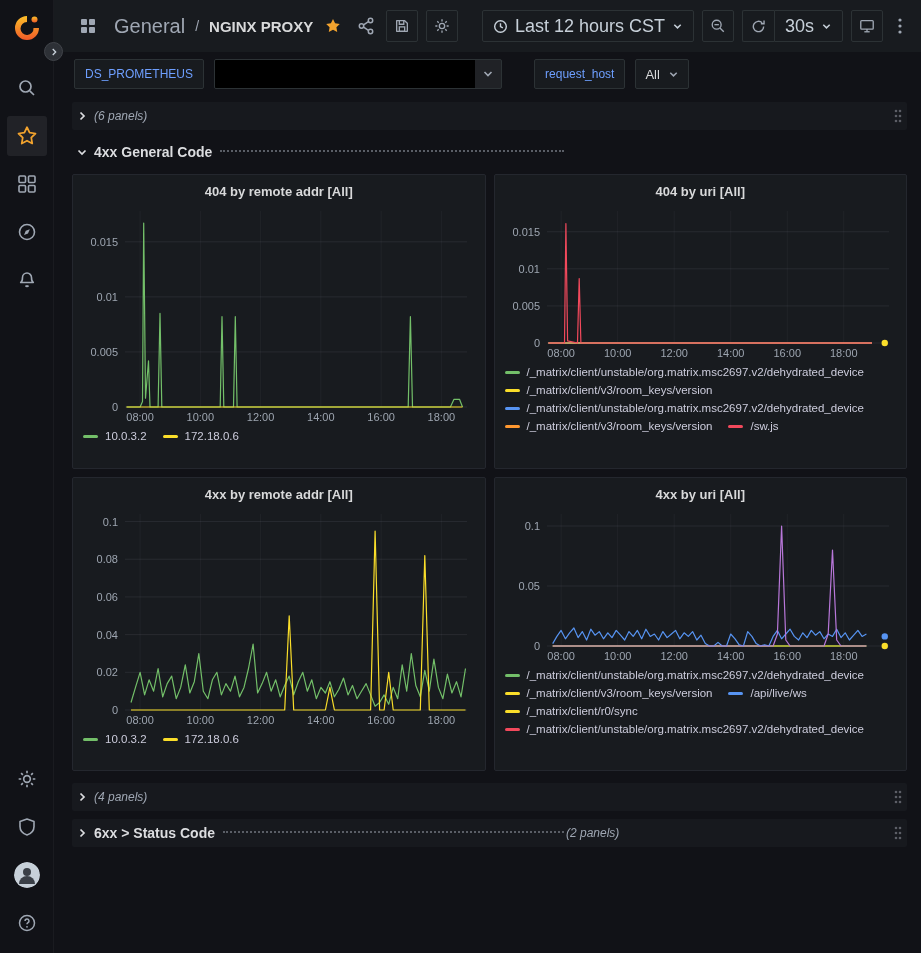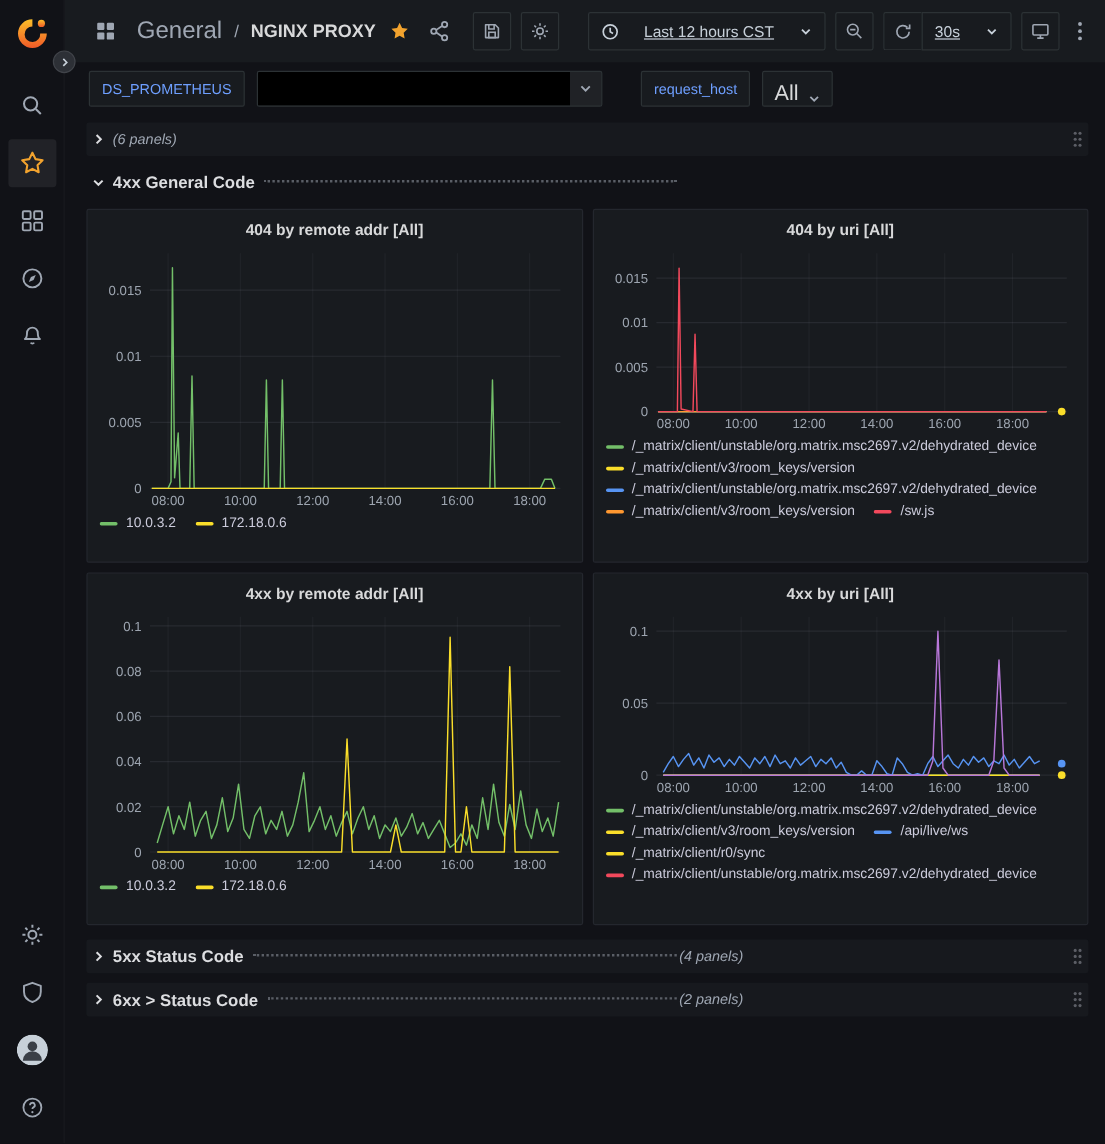--- a/index.html
+++ b/index.html
@@ -38,21 +38,21 @@
   .crumb-sec{color:var(--muted);font-size:20px;margin-left:10px;}
   .crumb-sep{color:var(--muted);font-size:14px;margin:0 2px;}
   .crumb-title{color:var(--text);font-size:15px;font-weight:600;}
   .nav-right{margin-left:auto;display:flex;align-items:center;gap:8px;}
   .btn-sq,.btn-txt{
     height:32px;border:1px solid var(--border2);border-radius:2px;
     background:transparent;display:flex;align-items:center;justify-content:center;
     cursor:pointer;color:#c7d0d9;
   }
   .btn-sq{width:32px;}
-  .btn-txt{padding:0 10px;gap:21px;font-size:13px;text-decoration:underline;}
+  .btn-txt{padding:0 10px;gap:7px;font-size:18px;}
   .split{display:flex;}
   .split .btn-sq{border-right:none;border-radius:2px 0 0 2px;}
   .split .btn-txt{border-radius:0 2px 2px 0;}
   .kebab{width:18px;height:32px;display:flex;align-items:center;justify-content:center;cursor:pointer;}
   .gap16{width:8px;}
   .expand-arrow{
     position:absolute;left:-10px;top:42px;width:19px;height:19px;border-radius:50%;
     background:#2d3036;border:1px solid #41444a;display:flex;align-items:center;justify-content:center;
     cursor:pointer;z-index:9;
   }
@@ -63,23 +63,23 @@
     border:1px solid var(--border2);border-radius:2px;background:var(--panel);
     color:var(--blue);font-size:12px;font-weight:500;cursor:pointer;
   }
   .var-select{
     width:288px;height:30px;display:flex;align-items:stretch;
     border:1px solid var(--border2);border-radius:2px;background:#202226;overflow:hidden;cursor:pointer;
   }
   .var-select .redacted{flex:1;background:#000;}
   .var-select .chev-box{width:26px;display:flex;align-items:center;justify-content:center;}
   .all-select{
-    height:30px;display:flex;align-items:flex-end;gap:8px;padding:0 9px;
+    height:30px;display:flex;align-items:center;gap:8px;padding:0 9px;
     border:1px solid var(--border2);border-radius:2px;background:var(--panel);
-    font-size:18px;color:var(--text);cursor:pointer;
+    font-size:13px;color:var(--text);cursor:pointer;
   }
   .var-gap{width:12px;}
   
   .content{padding:6px 14px 0 18px;}
   .row-header{
     height:28px;display:flex;align-items:center;margin-bottom:8px;
     cursor:pointer;border-radius:2px;
   }
   .row-header.collapsed{background:var(--band);}
   .row-left{width:472px;display:flex;align-items:center;min-width:0;}
@@ -571,24 +571,20 @@
       </section>
 
     </div>
 
     <div class="row-header collapsed">
       <span class="row-chev">
         <svg width="12" height="12" viewBox="0 0 12 12" fill="none" stroke="#dcdde0" stroke-width="1.7">
             <path d="M4.5 2.5l3.5 3.5-3.5 3.5"></path>
           </svg>
       </span>
-      <div class="row-left">
-        <span class="row-title">5xx Status Code</span>
-        <span class="leader"></span>
-      </div>
       <span class="row-meta">(4 panels)</span>
       <span class="drag-handle">
         <svg width="10" height="16" viewBox="0 0 10 16" fill="#6e7078">
             <circle cx="3" cy="3" r="1.3"></circle>
             <circle cx="7" cy="3" r="1.3"></circle>
             <circle cx="3" cy="8" r="1.3"></circle>
             <circle cx="7" cy="8" r="1.3"></circle>
             <circle cx="3" cy="13" r="1.3"></circle>
             <circle cx="7" cy="13" r="1.3"></circle>
           </svg>

